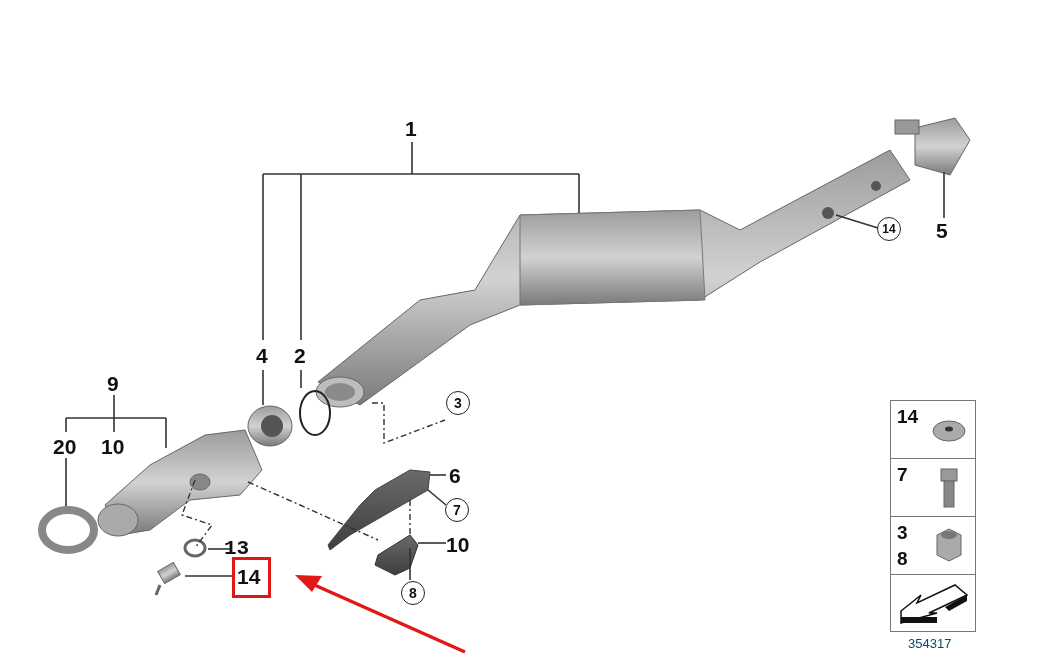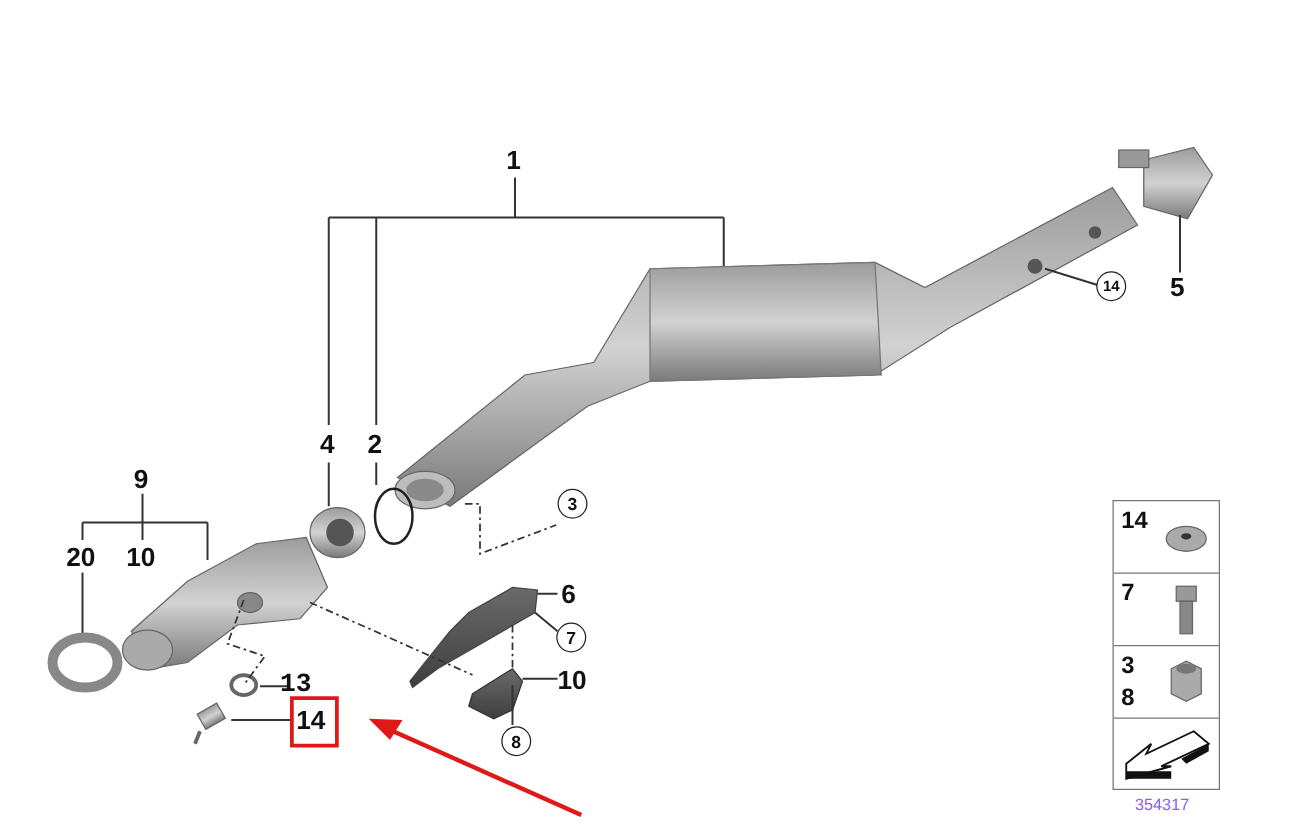--- a/index.html
+++ b/index.html
@@ -5,21 +5,21 @@
   html,body{margin:0;padding:0;background:#fff;}
   body{width:1037px;height:672px;position:relative;overflow:hidden;font-family:"Liberation Sans",sans-serif;}
   .canvas{position:absolute;left:0;top:0;width:1037px;height:672px;}
   .callout{position:absolute;font-weight:bold;font-size:21px;color:#111;line-height:1;font-family:"Liberation Sans",sans-serif;}
   .circ{position:absolute;width:24px;height:24px;border:1.6px solid #222;border-radius:50%;background:#fff;display:flex;align-items:center;justify-content:center;font-size:14px;font-weight:bold;color:#111;box-sizing:border-box;}
   .hl{position:absolute;border:3px solid #e01818;box-sizing:border-box;}
   .legend{position:absolute;left:890px;top:400px;width:86px;border:1.5px solid #777;box-sizing:border-box;background:#fff;}
   .legend .cell{position:relative;border-bottom:1.5px solid #777;height:58px;box-sizing:border-box;}
   .legend .cell:last-child{border-bottom:none;height:56px;}
   .legend .num{position:absolute;left:6px;font-weight:bold;font-size:19px;color:#111;line-height:1;}
-  .docnum{position:absolute;left:908px;top:636px;font-size:13px;color:#8b5cf6;}
+  .docnum{position:absolute;left:908px;top:636px;font-size:13px;color:#0c4a6e;}
 </style>
 </head>
 <body>
 
 <svg class="canvas" width="1037" height="672" viewBox="0 0 1037 672">
   <defs>
     <linearGradient id="metal" x1="0" y1="0" x2="0" y2="1">
       <stop offset="0" stop-color="#9c9c9c"></stop>
       <stop offset="0.5" stop-color="#d2d2d2"></stop>
       <stop offset="1" stop-color="#7a7a7a"></stop>

